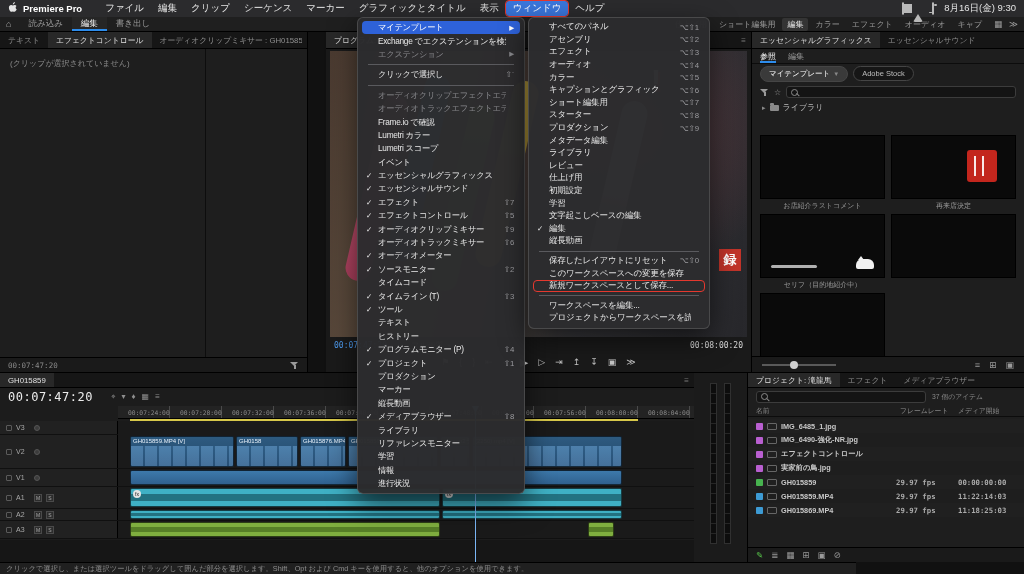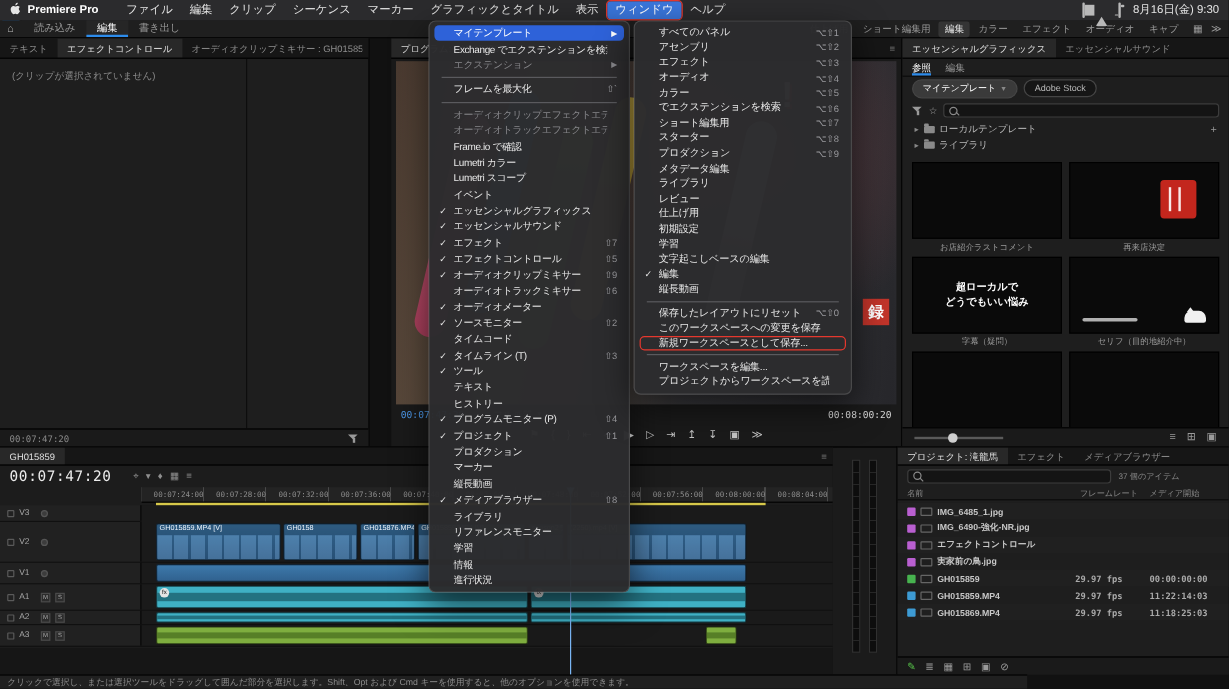--- a/index.html
+++ b/index.html
@@ -382,26 +382,20 @@
   <div id="eg-search">
     <span class="funnel"></span>
     <span class="star">☆</span>
     <span class="searchbox">
       <span class="mag"></span>
       <input value="" style="">
     </span>
   </div>
   <div>
 
-  <div class="tree-row plus">
-        <span class="chev">▸</span>
-        <span class="fold"></span>
-        <span>ローカルテンプレート</span>
-        <span class="plus">+</span>
-      </div>
       <div class="tree-row">
         <span class="chev">▸</span>
         <span class="fold"></span>
         <span>ライブラリ</span>
 
       </div>
     </div>
   <div id="eg-grid">
 
   <div class="tile-wrap photo">
@@ -412,28 +406,20 @@
           
         </div>
         <div class="tile-cap">お店紹介ラストコメント</div>
       </div>
       <div class="tile-wrap stamp">
         <div class="tile">
           <span class="stampbox"></span>
 
         </div>
         <div class="tile-cap">再来店決定</div>
-      </div>
-      <div class="tile-wrap text">
-        <div class="tile">
-
-          <span class="tile-textlines"><span>超ローカルで</span><br><span>どうでもいい悩み</span></span>
-
-        </div>
-        <div class="tile-cap">字幕（疑問）</div>
       </div>
       <div class="tile-wrap caption_style">
         <div class="tile">
 
           <span class="catblob"></span>
           <span class="capline"></span>
         </div>
         <div class="tile-cap">セリフ（目的地紹介中）</div>
       </div>
       <div class="tile-wrap dark">
@@ -716,21 +702,21 @@
       <span class="msub">▶</span>
     </div>
     <div class="mrow sep">
 
       <span class="mlab"></span>
       <span class="msc"></span>
 
     </div>
     <div class="mrow">
 
-      <span class="mlab">フレームを最大化</span>
+      <span class="mlab">クリックで選択し</span>
       <span class="msc">⇧`</span>
 
     </div>
     <div class="mrow sep">
 
       <span class="mlab"></span>
       <span class="msc"></span>
 
     </div>
     <div class="mrow dimmed">
@@ -942,21 +928,21 @@
 
     </div>
     <div class="mrow">
 
       <span class="mlab">カラー</span>
       <span class="msc">⌥⇧5</span>
 
     </div>
     <div class="mrow">
 
-      <span class="mlab">でエクステンションを検索</span>
+      <span class="mlab">キャプションとグラフィック</span>
       <span class="msc">⌥⇧6</span>
 
     </div>
     <div class="mrow">
 
       <span class="mlab">ショート編集用</span>
       <span class="msc">⌥⇧7</span>
 
     </div>
     <div class="mrow">

